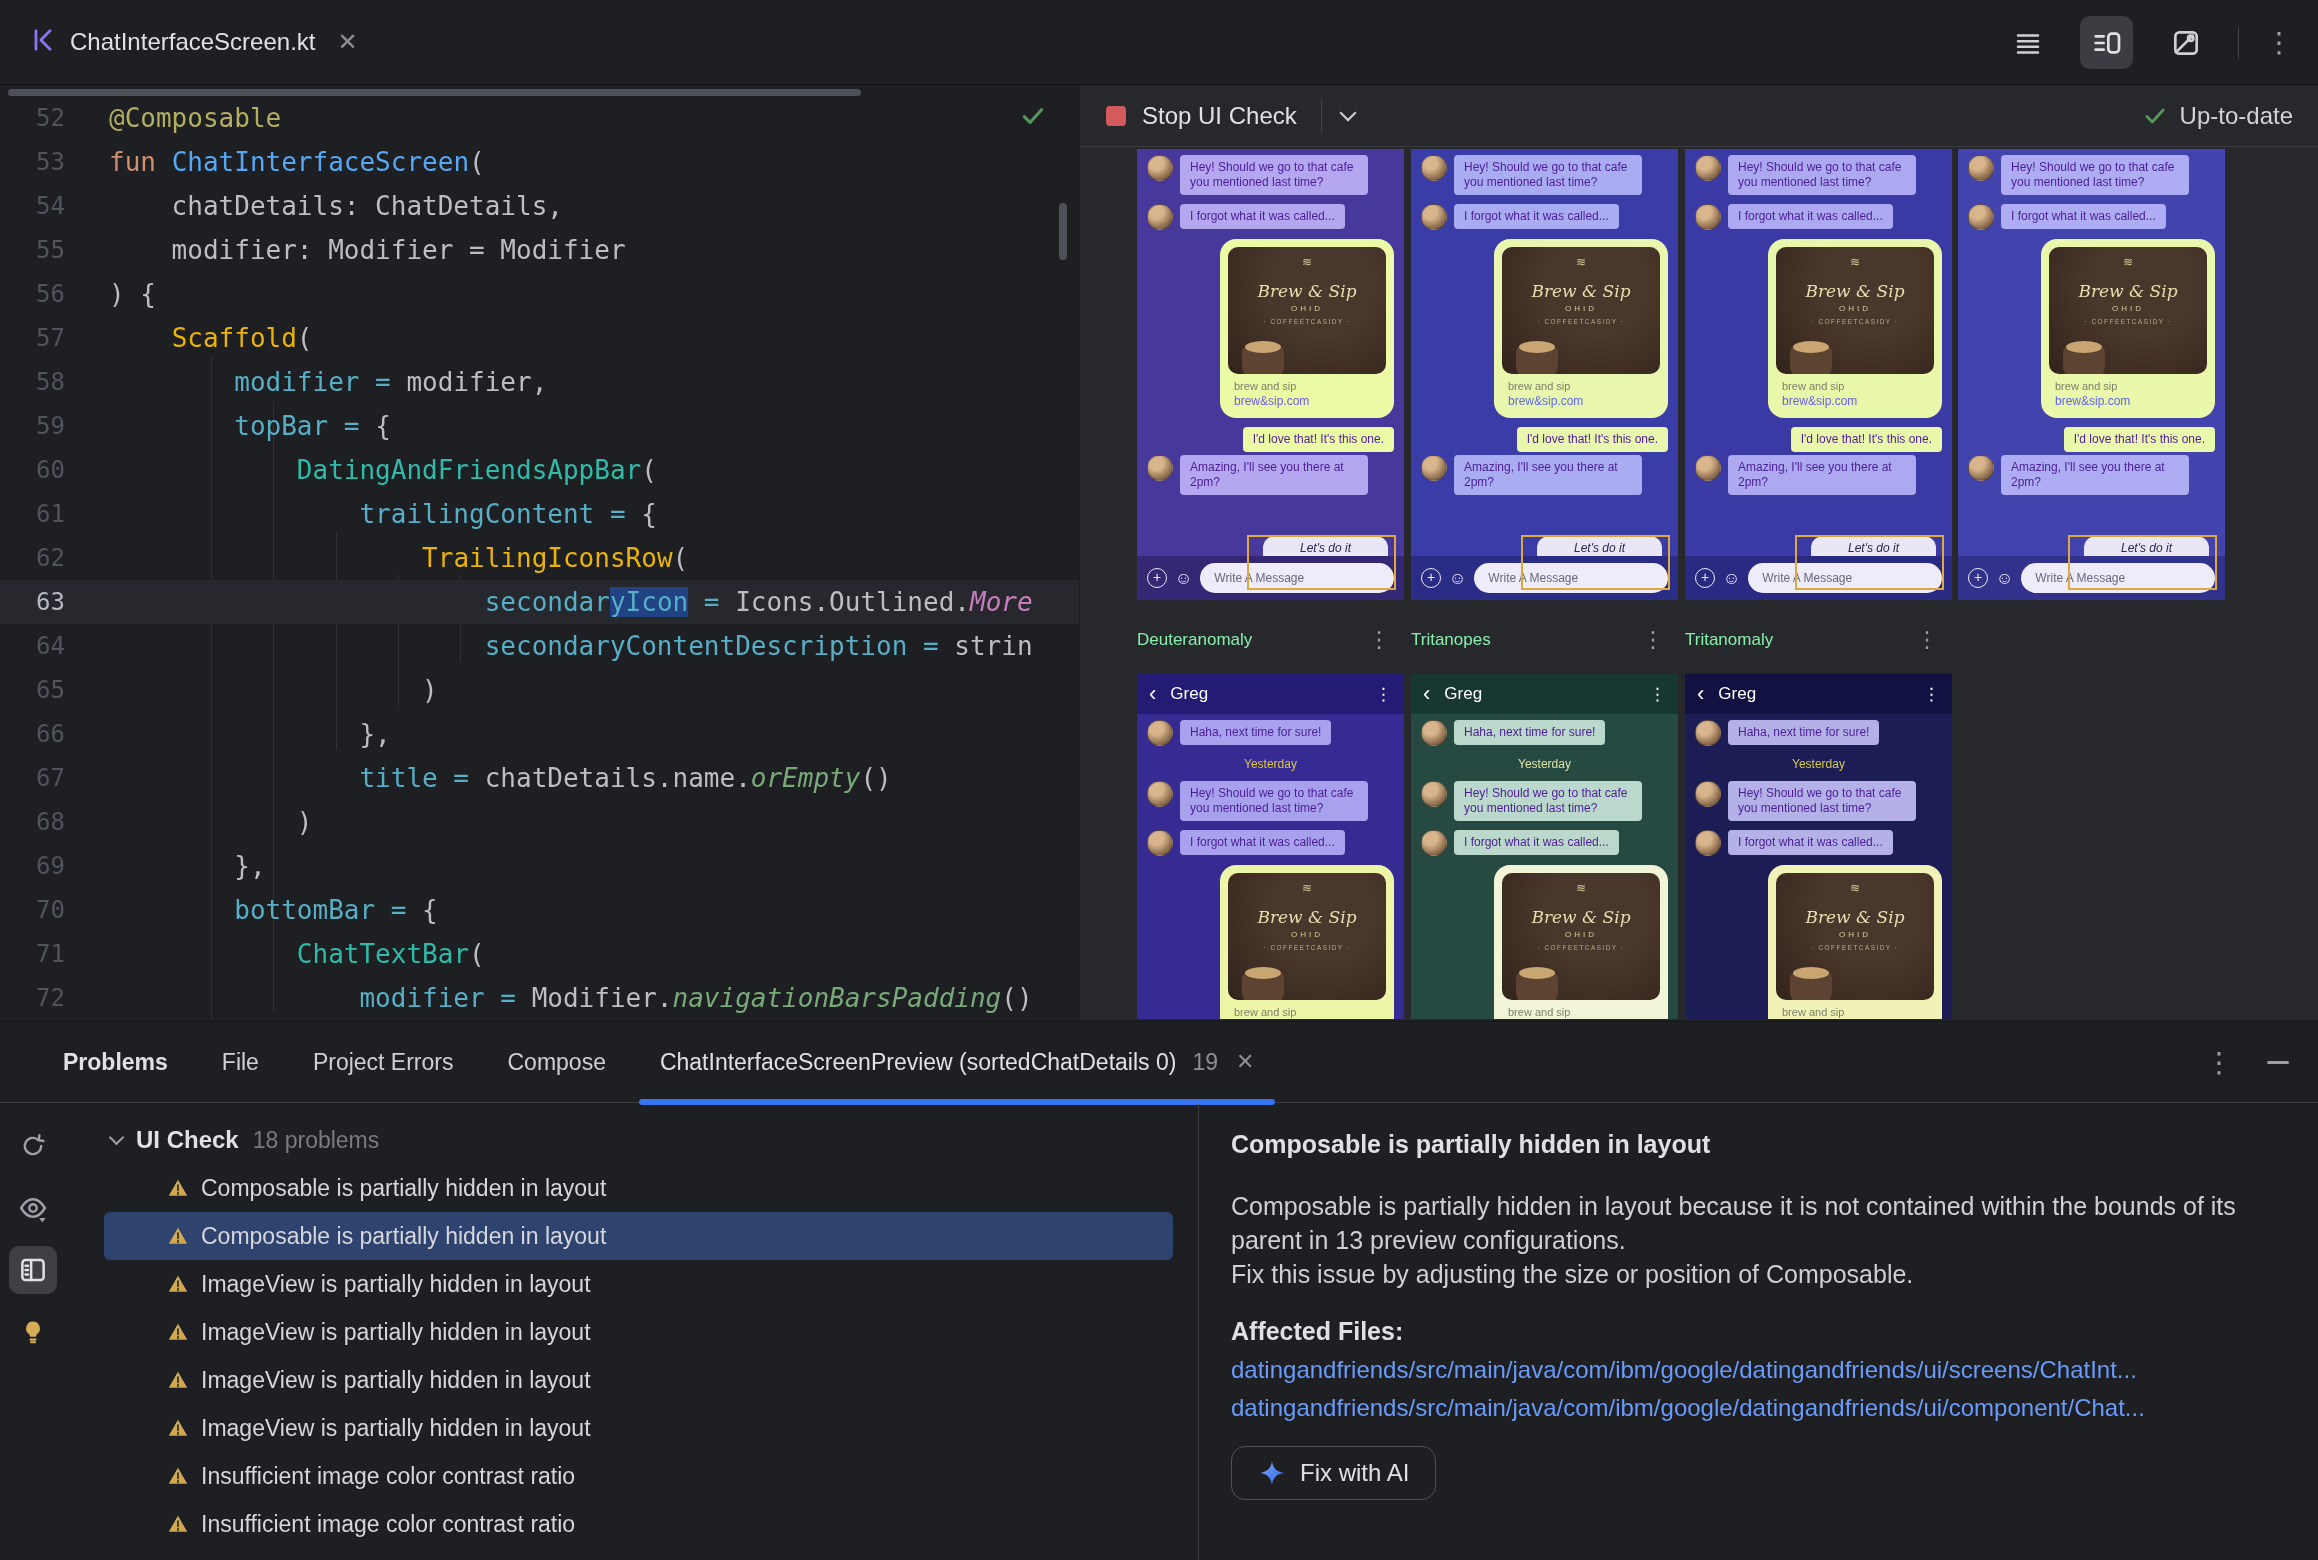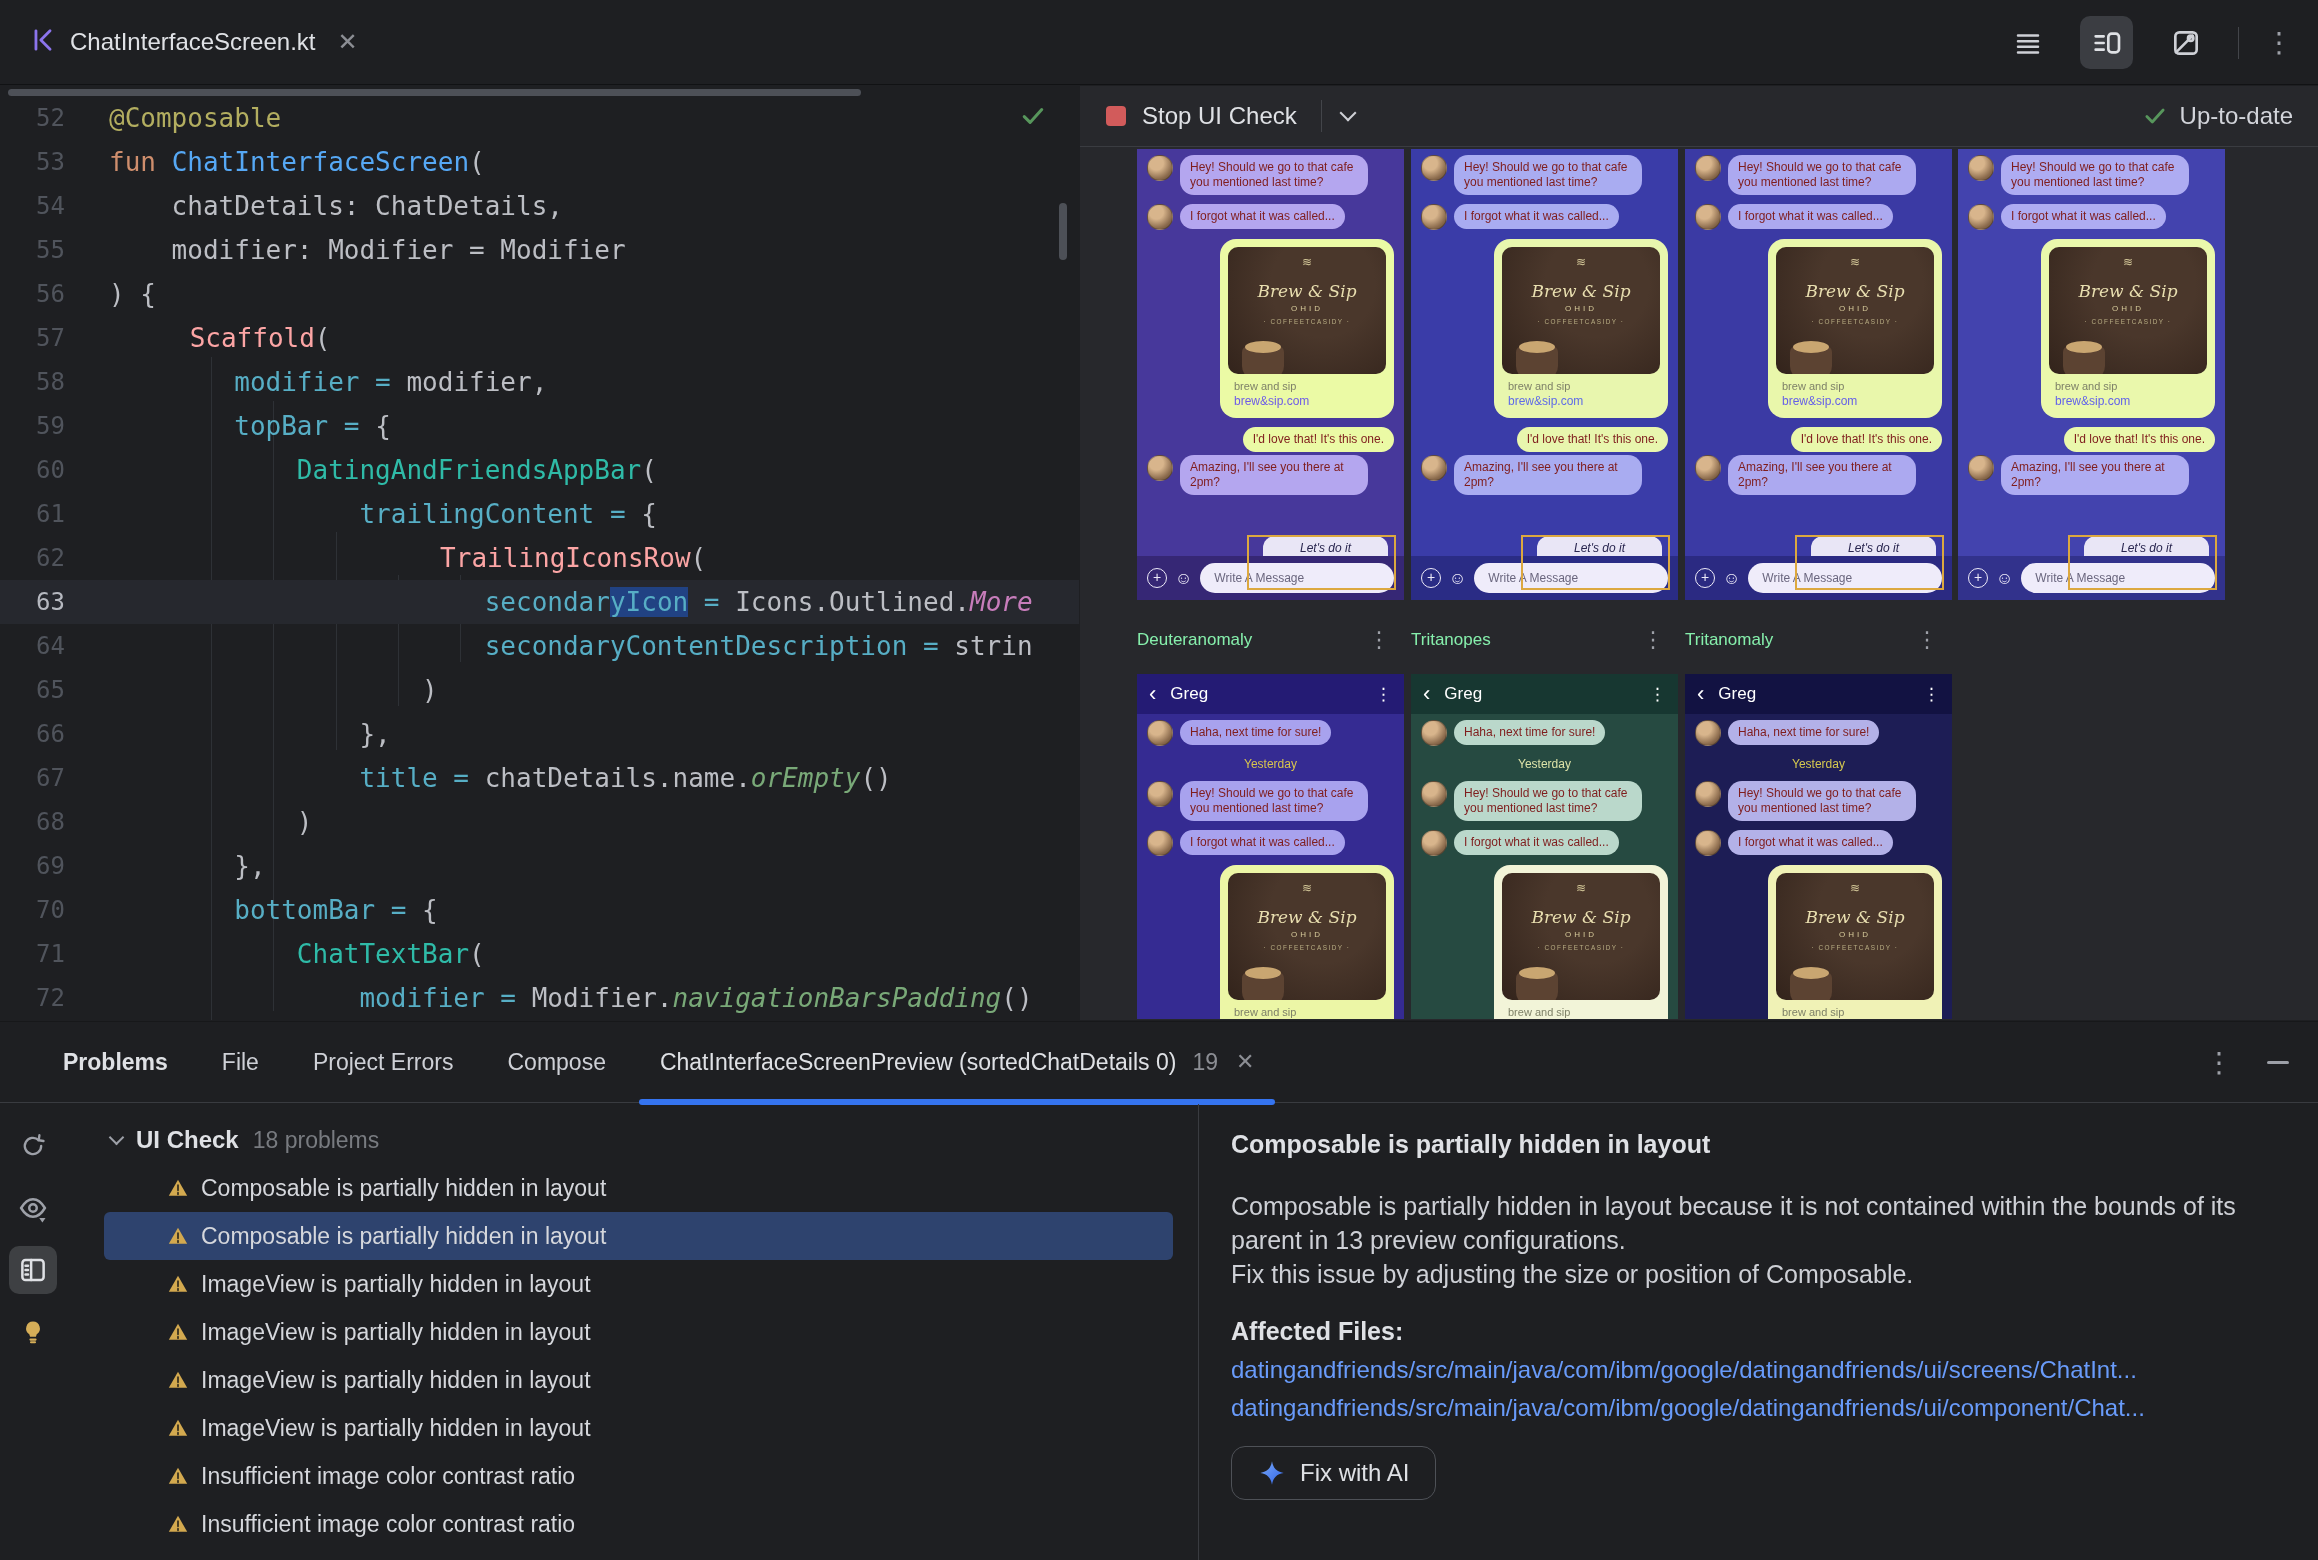--- a/index.html
+++ b/index.html
@@ -25,21 +25,21 @@
   .vscroll { position:absolute; right:12px; top:117px; width:8px; height:57px; background:#4D5057; border-radius:4px; }
   .ok-check { position:absolute; right:32px; top:16px; }
   .codewrap { position:absolute; left:0; top:10px; width:1079px; }
   .cl { display:flex; height:44px; line-height:44px; }
   .cl.cur { background:#26282E; }
   .ln { width:109px; padding-right:44px; text-align:right; color:#50545C;
         font-family:"DejaVu Sans Mono", monospace; font-size:24px; flex:0 0 auto; }
   .cl.cur .ln { color:#B6B9C0; }
   .code { font-family:"DejaVu Sans Mono", monospace; font-size:26px; white-space:pre; color:#BCBEC4; }
   .tok-ann { color:#B3AE60; } .tok-kw { color:#CF8E6D; } .tok-decl { color:#56A8F5; }
-  .tok-green { color:#fca5a5;margin-left:18px; } .tok-teal { color:#2FBBA8; } .tok-param { color:#57AEC5; }
+  .tok-green { color:#eab308; } .tok-teal { color:#2FBBA8; } .tok-param { color:#57AEC5; }
   .tok-pl { color:#BCBEC4; } .tok-itp { color:#C77DBB; font-style:italic; }
   .tok-itg { color:#79A978; font-style:italic; }
   .tok-sel { background:#214283; }
   .guide { position:absolute; width:1px; background:#2E3136; }
 
   
   .preview { position:absolute; left:1080px; top:86px; width:1239px; height:934px; background:#27282C; }
   .pv-toolbar { position:absolute; left:0; top:0; width:100%; height:61px; display:flex; align-items:center;
                 border-bottom:1px solid #3A3C41; padding:0 26px; }
   .stopbtn { display:flex; align-items:center; gap:16px; }
@@ -53,21 +53,21 @@
   .phone { position:absolute; width:267px; overflow:hidden; }
   .phead { height:40px; display:flex; align-items:center; gap:14px; padding:0 12px; color:#fff; }
   .phead .back { font-size:22px; line-height:1; }
   .phead .pname { font-size:17px; }
   .phead .pkebab { margin-left:auto; font-size:17px; color:#fff; }
   .pbody { position:relative; padding:6px 10px 0 10px; display:flex; flex-direction:column; }
   .mrow { display:flex; align-items:flex-start; gap:7px; margin-bottom:9px; }
   .avatar { width:26px; height:26px; border-radius:50%; flex:0 0 auto;
             background:radial-gradient(circle at 35% 30%, #D8B58C 0 30%, #8A6A4C 70%, #5C4633 100%);
             border:1px solid rgba(0,0,0,.25); }
-  .bub { border-radius:14px; padding:5px 10px; font-size:12px; line-height:15px; color:#7f1d1d; max-width:188px; }
+  .bub { border-radius:4px; padding:5px 10px; font-size:12px; line-height:15px; color:#4c1d95; max-width:188px; }
   .mout { display:flex; justify-content:flex-end; margin-bottom:3px; }
   .daterow { text-align:center; font-size:12px; margin:2px 0 10px 0; }
   .card { align-self:flex-end; width:174px; border-radius:16px; padding:8px; margin-bottom:9px; }
   .cimg { position:relative; width:158px; height:127px; border-radius:10px; overflow:hidden;
           background:radial-gradient(circle at 60% 30%, #4A372B 0 40%, #32231B 100%); }
   .brand { position:absolute; left:0; right:0; top:34px; text-align:center;
            font-family:"DejaVu Serif", serif; font-style:italic; font-size:17px; color:#E9DFB0; }
   .brand2 { position:absolute; left:0; right:0; top:57px; text-align:center; font-size:8px;
             letter-spacing:3px; color:#D6CA9A; }
   .brand3 { position:absolute; left:0; right:0; top:71px; text-align:center; font-size:6.4px;

